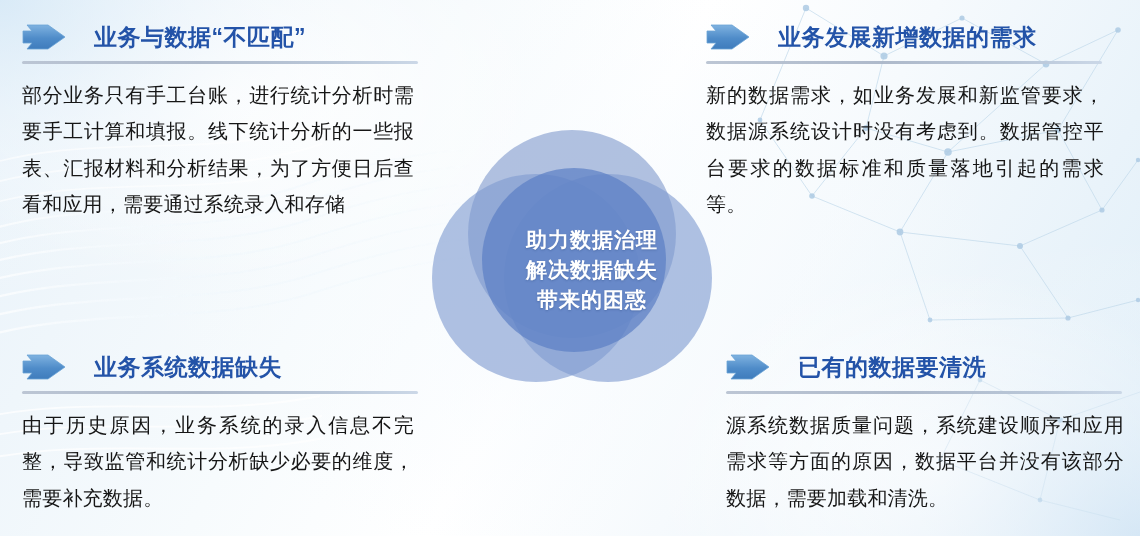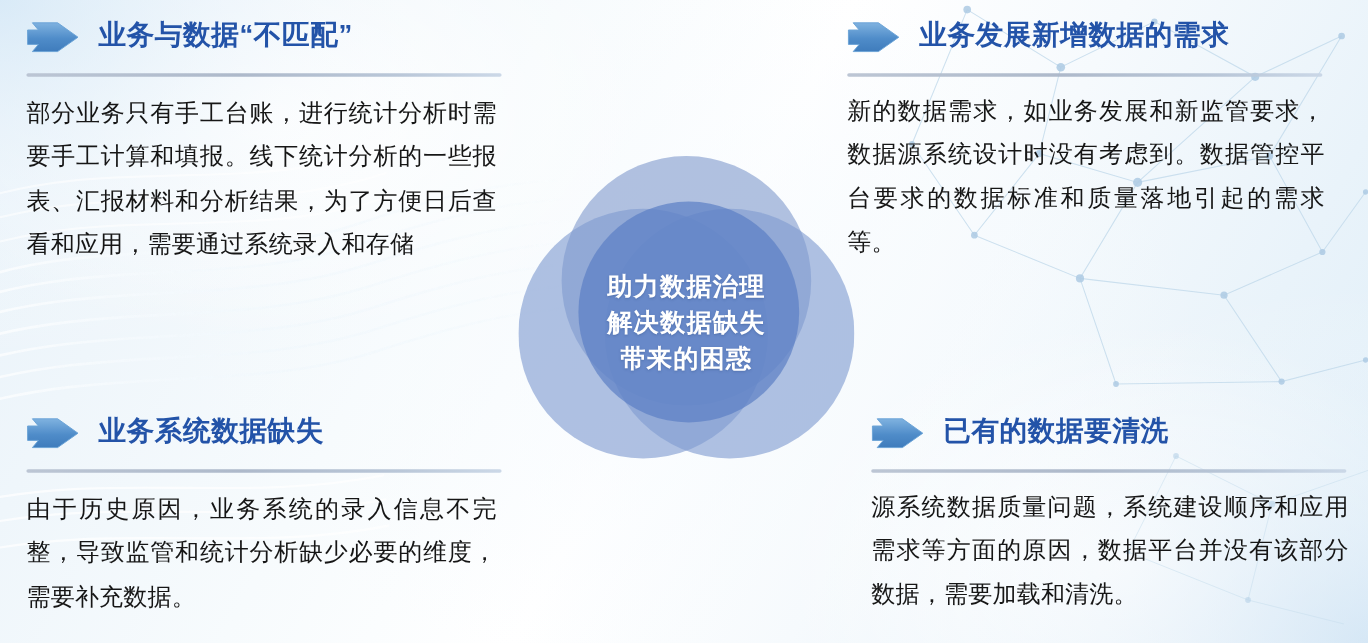--- a/index.html
+++ b/index.html
@@ -45,21 +45,21 @@
     position: absolute;
     left: 432px;
     top: 118px;
     width: 280px;
     height: 280px;
   }
   .center-graphic svg { display: block; }
 
   .center-caption {
     position: absolute;
-    left: 432px;
+    left: 452px;
     top: 225px;
     width: 280px;
     text-align: center;
     color: #ffffff;
     font-size: 21px;
     font-weight: bold;
     line-height: 1.42;
     letter-spacing: 1px;
     text-shadow: 0 1px 2px rgba(40,70,120,0.35);
     white-space: pre-line;
@@ -70,22 +70,22 @@
     position: absolute;
     width: 404px;
   }
   .block-tl { left: 22px;  top: 18px; }
   .block-tr { left: 706px; top: 18px; }
   .block-bl { left: 22px;  top: 348px; }
   .block-br { left: 726px; top: 348px; }
 
   .block-head {
     display: flex;
-    align-items: flex-start;
-    gap: 16px;
+    align-items: center;
+    gap: 28px;
     height: 38px;
   }
   .arrow-icon {
     flex: 0 0 auto;
     width: 44px;
     height: 26px;
     display: block;
   }
   .block-title {
     font-size: 23px;
@@ -109,21 +109,21 @@
     margin-top: 13px;
     width: 392px;
     font-size: 20px;
     line-height: 1.82;
     color: #161616;
     letter-spacing: 0.2px;
     text-align: justify;
     text-justify: inter-character;
   }
   .block-tr .block-body,
-  .block-br .block-body { width: 398px; font-family: Liberation Mono, monospace; }
+  .block-br .block-body { width: 398px; }
 </style>
 </head>
 <body>
 
 <div id="slide">
 
   <div class="bg-layer">
     <svg viewBox="0 0 1140 536" preserveAspectRatio="none" xmlns="http://www.w3.org/2000/svg">
       <defs>
         <linearGradient id="ribbonGrad" x1="0" y1="0" x2="1" y2="0">

